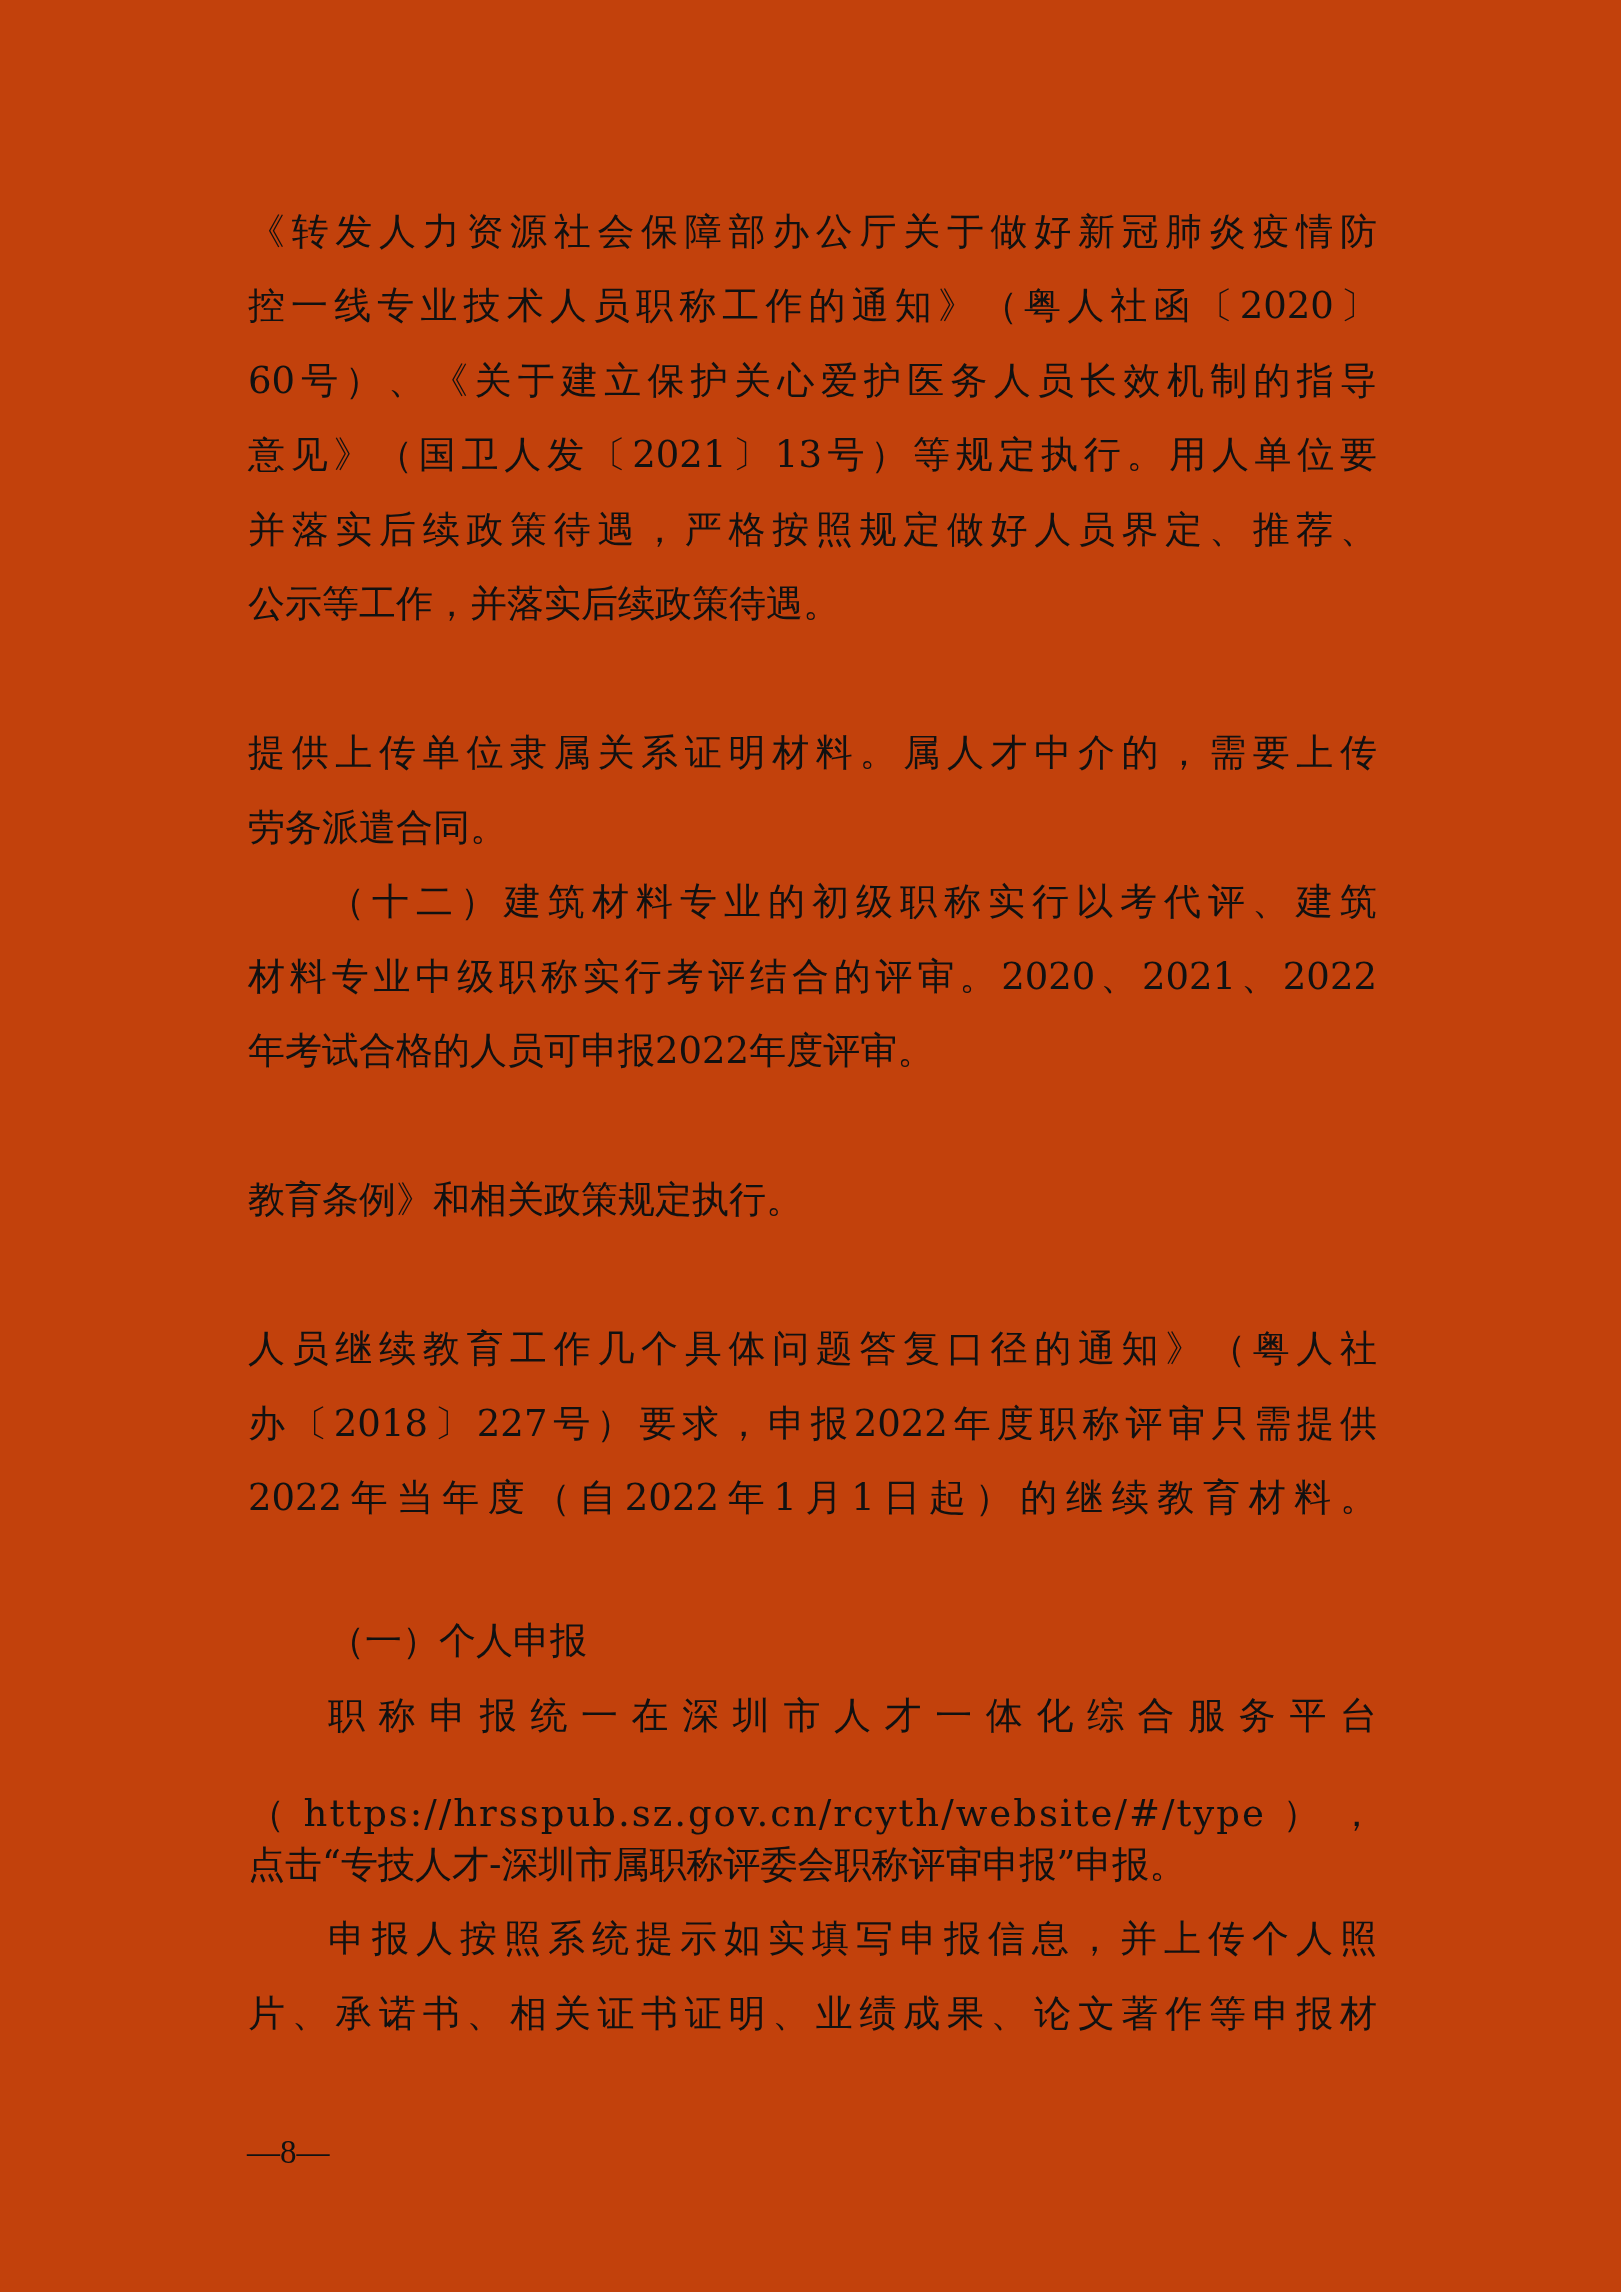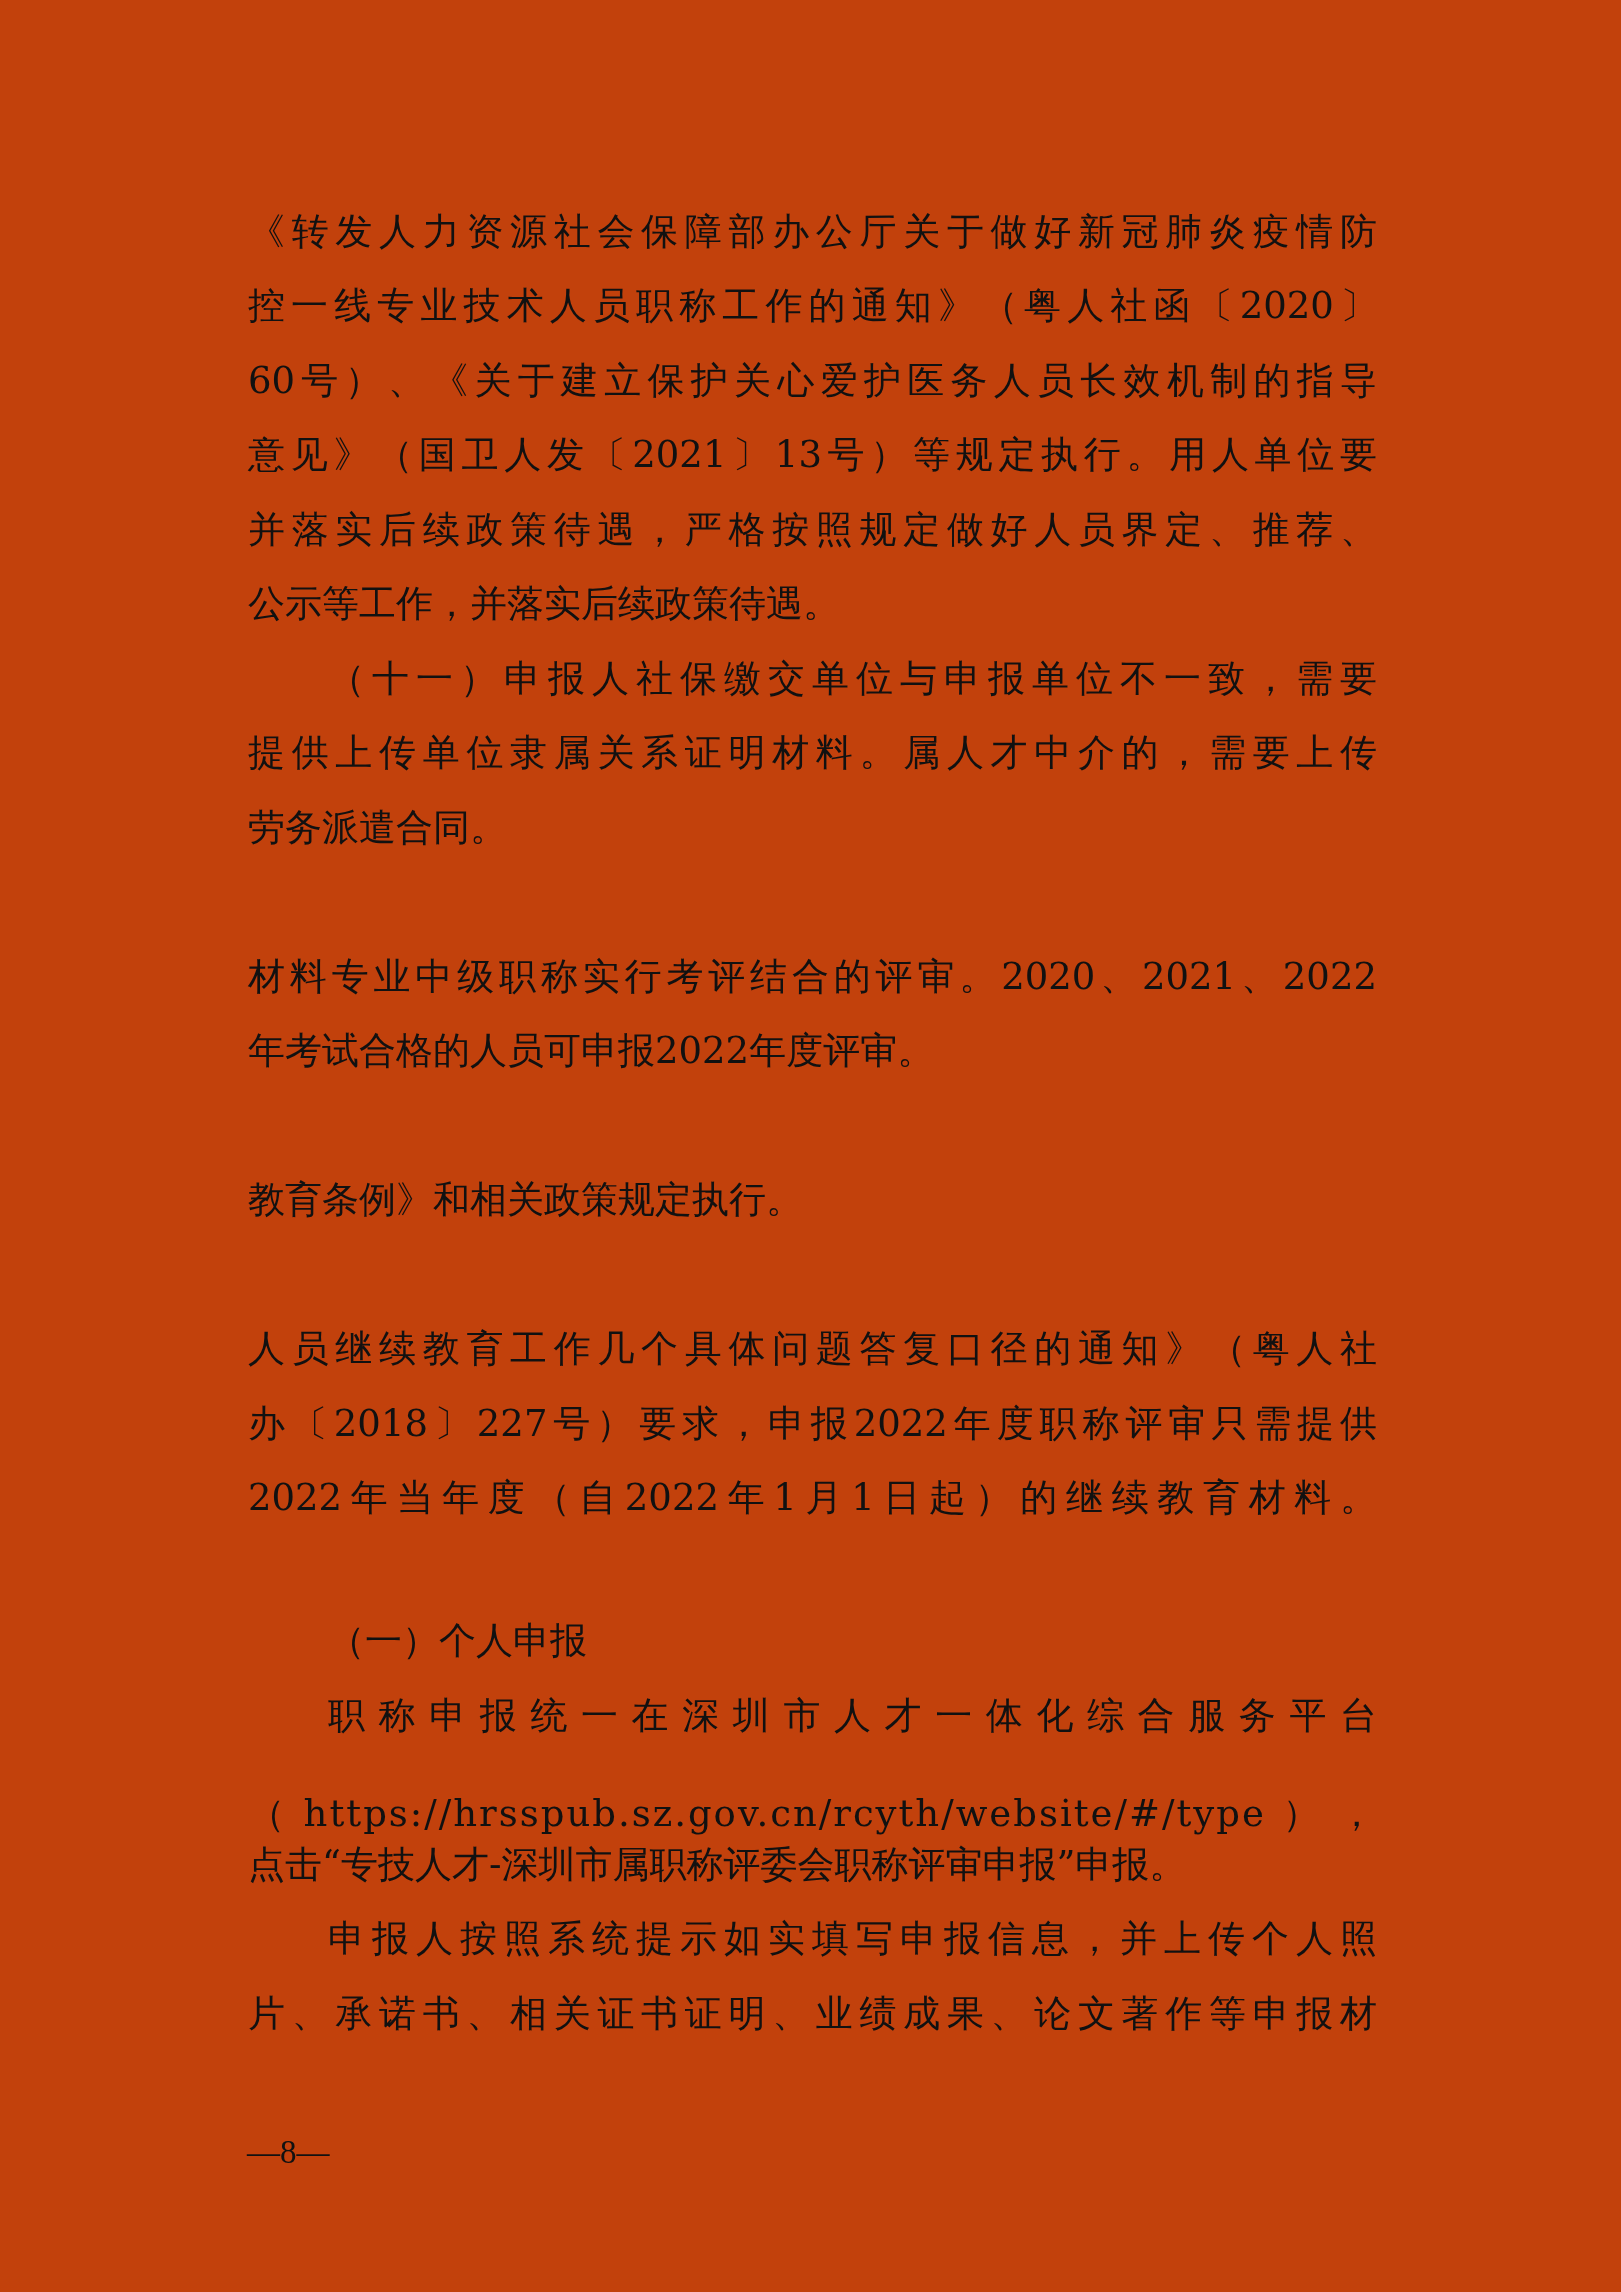--- a/index.html
+++ b/index.html
@@ -34,24 +34,24 @@
 
 <div class="page">
 
   <div class="line" style="top:209px">《转发人力资源社会保障部办公厅关于做好新冠肺炎疫情防</div>
   <div class="line" style="top:283px">控一线专业技术人员职称工作的通知》（粤人社函〔2020〕</div>
   <div class="line" style="top:358px">60号）、《关于建立保护关心爱护医务人员长效机制的指导</div>
   <div class="line" style="top:432px">意见》（国卫人发〔2021〕13号）等规定执行。用人单位要</div>
   <div class="line" style="top:507px">并落实后续政策待遇，严格按照规定做好人员界定、推荐、</div>
   <div class="line last" style="top:581px">公示等工作，并落实后续政策待遇。</div>
 
-  <div class="line indent" style="top:656px">（十一）申报人社保缴交单位与申报单位不一致，需要</div>
   <div class="line" style="top:730px">提供上传单位隶属关系证明材料。属人才中介的，需要上传</div>
   <div class="line last" style="top:805px">劳务派遣合同。</div>
 
+  <div class="line indent" style="top:879px">（十二）建筑材料专业的初级职称实行以考代评、建筑</div>
   <div class="line" style="top:954px">材料专业中级职称实行考评结合的评审。2020、2021、2022</div>
   <div class="line last" style="top:1028px">年考试合格的人员可申报2022年度评审。</div>
 
   <div class="line last" style="top:1177px">教育条例》和相关政策规定执行。</div>
 
   <div class="line" style="top:1326px">人员继续教育工作几个具体问题答复口径的通知》（粤人社</div>
   <div class="line" style="top:1401px">办〔2018〕227号）要求，申报2022年度职称评审只需提供</div>
   <div class="line" style="top:1475px">2022年当年度（自2022年1月1日起）的继续教育材料。</div>
 
   <div class="subheading" style="top:1618px">（一）个人申报</div>

